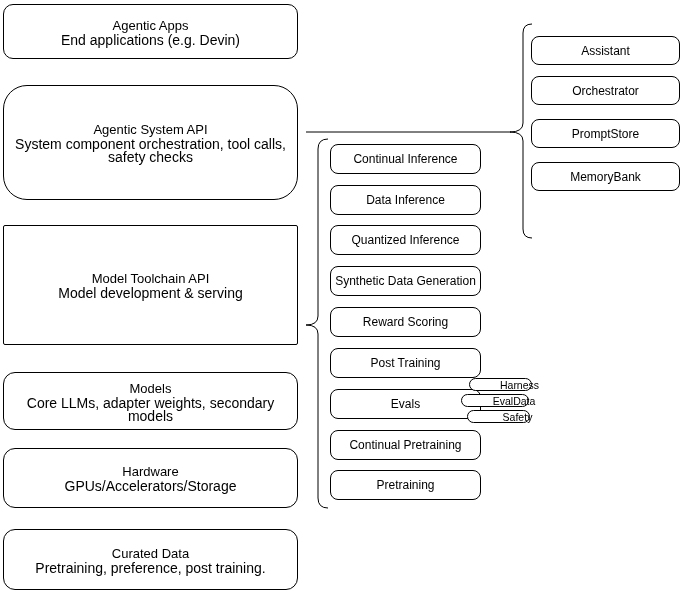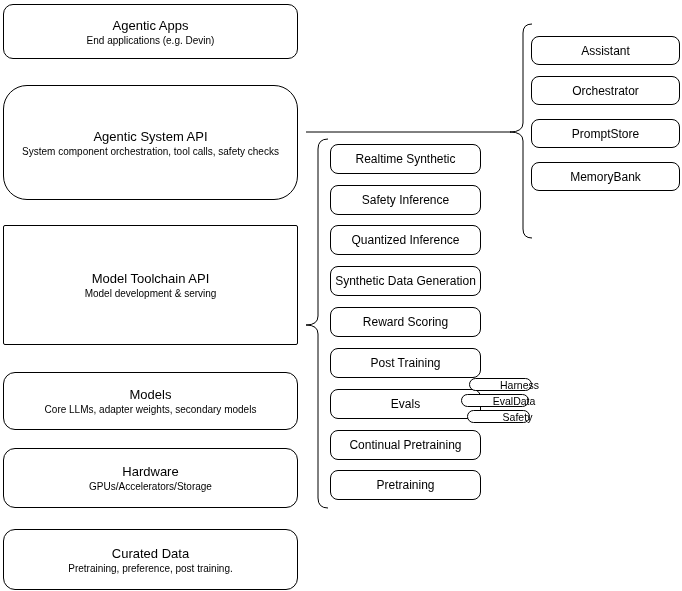--- a/index.html
+++ b/index.html
@@ -25,21 +25,21 @@
     border: 1px solid #000000;
     background: #ffffff;
     box-sizing: border-box;
     display: flex;
     flex-direction: column;
     align-items: center;
     justify-content: center;
     text-align: center;
   }
   .ltitle { font-size: 13px; line-height: 17px; text-align: right; }
-  .lsub   { font-size: 10px; line-height: 13px; }
+  .lsub   { font-size: 14px; line-height: 13px; }
   .mbox {
     position: absolute;
     left: 330px;
     width: 151px;
     height: 30px;
     border: 1px solid #000000;
     border-radius: 8px;
     background: #ffffff;
     box-sizing: border-box;
     display: flex;
@@ -112,22 +112,22 @@
   <div class="lbox" style="top:448px;height:60px;border-radius:12px">
     <div class="ltitle">Hardware</div>
     <div class="lsub">GPUs/Accelerators/Storage</div>
   </div>
 
   <div class="lbox" style="top:529px;height:61px;border-radius:12px">
     <div class="ltitle">Curated Data</div>
     <div class="lsub">Pretraining, preference, post training.</div>
   </div>
 
-  <div class="mbox" style="top:144px">Realtime Synthetic</div>
-  <div class="mbox" style="top:185px">Safety Inference</div>
+  <div class="mbox" style="top:144px">Continual Inference</div>
+  <div class="mbox" style="top:185px">Data Inference</div>
   <div class="mbox" style="top:225px">Quantized Inference</div>
   <div class="mbox" style="top:266px">Synthetic Data Generation</div>
   <div class="mbox" style="top:307px">Reward Scoring</div>
   <div class="mbox" style="top:348px">Post Training</div>
   <div class="mbox" style="top:389px">Evals</div>
   <div class="mbox" style="top:430px">Continual Pretraining</div>
   <div class="mbox" style="top:470px">Pretraining</div>
 
   <div class="pill" style="left:469px;top:378px;width:63px">Harness</div>
   <div class="pill" style="left:461px;top:394px;width:68px">EvalData</div>

